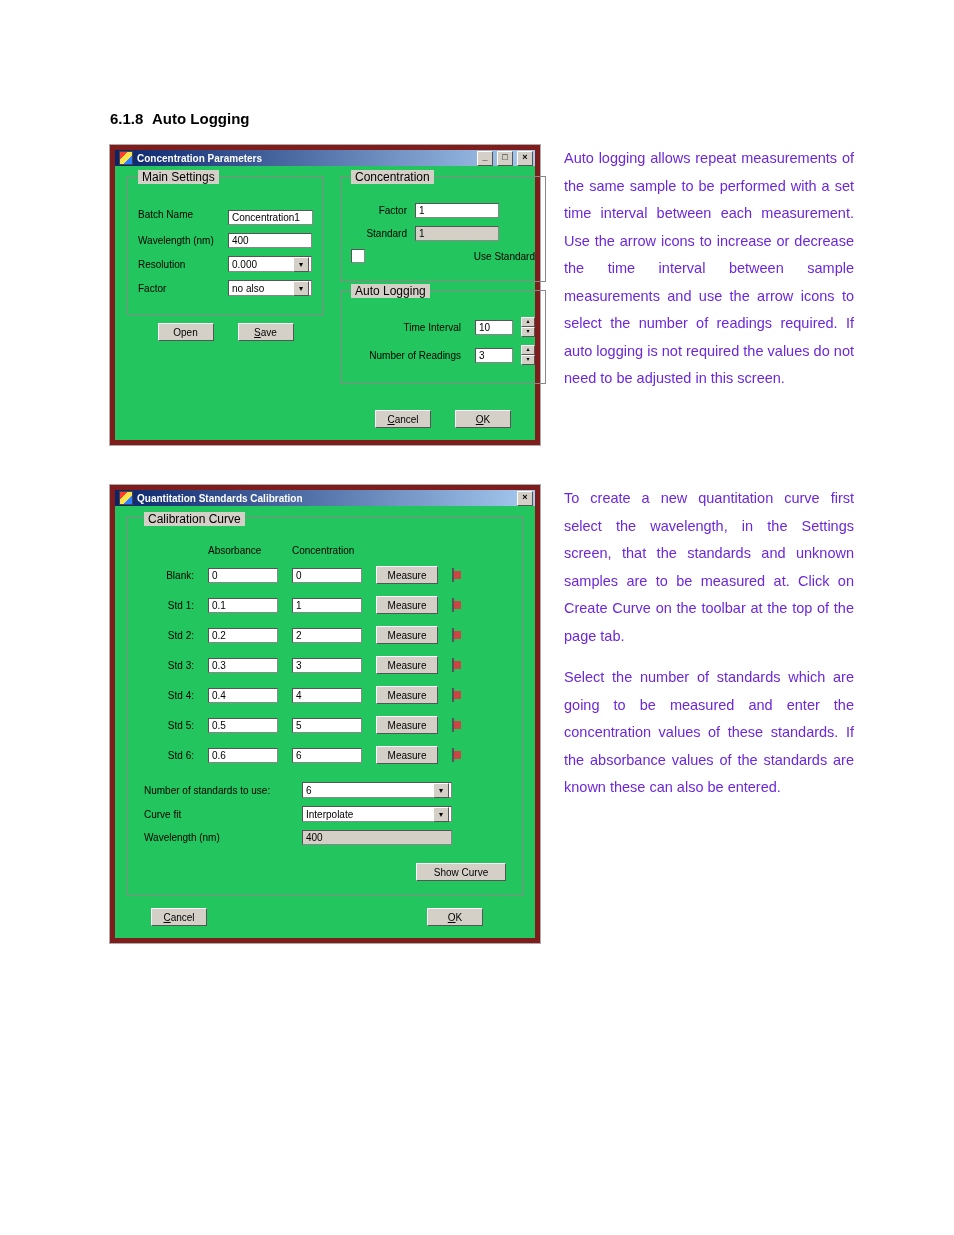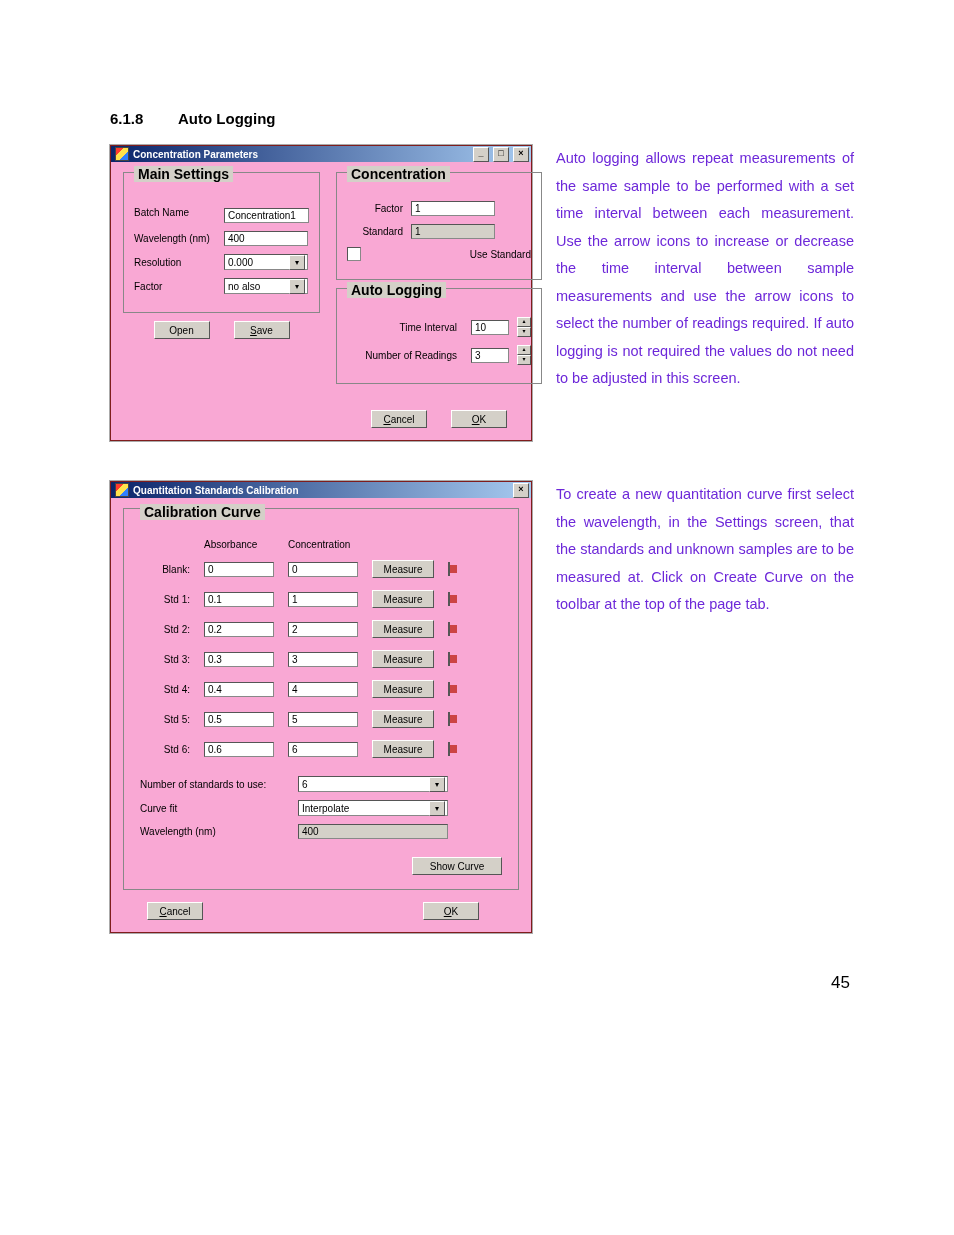--- a/index.html
+++ b/index.html
@@ -18,38 +18,37 @@
   .section-row {
     display: flex;
     gap: 24px;
     margin-bottom: 40px;
   }
   .section-heading {
     font-weight: bold;
     font-size: 15px;
     margin-bottom: 18px;
     display: flex;
-    gap: 26px;
   }
   .section-heading .num { min-width: 42px; }
   .section-heading .title { text-transform: none; }
 
   .body-text {
     font-size: 14.5px;
     line-height: 1.9;
     text-align: justify;
     color: #6d28d9;
     flex: 1;
   }
   .body-text p { margin: 0 0 14px 0; }
 
   
   .dialog {
-    border: 1px solid #7f1d1d;
-    background: #f9a8d4;
+    border: 5px solid #7f1d1d;
+    background: #22c55e;
     font-family: Tahoma, "MS Sans Serif", sans-serif;
     font-size: 10px;
     color: #000;
     box-shadow: 0 0 0 1px #aaa;
   }
   .titlebar {
     height: 16px;
     background: linear-gradient(to right, #0a246a, #a6caf0);
     color: #fff;
     font-weight: bold;
@@ -89,23 +88,22 @@
     position: absolute;
     top: 0; left: 0; right: 0;
     border-top: 1px solid #888;
   }
   .group-label {
     position: relative;
     top: -20px;
     background: #d4d0c8;
     display: inline-block;
     padding: 0 4px;
-    font-size: 14px;
+    font-size: 12px;
     margin-bottom: -12px;
-    font-weight: bold;
   }
 
   .form-row {
     display: flex;
     align-items: center;
     margin-bottom: 8px;
     gap: 8px;
   }
   .form-row .lbl { width: 82px; font-size: 10px; }
   .form-row .lbl-wide { width: 110px; font-size: 10px; text-align: right; padding-right: 6px; }
@@ -406,17 +404,17 @@
 
         <div style="display:flex;justify-content:space-between;padding:4px 40px 0 24px">
           <span class="btn"><span class="ul">C</span>ancel</span>
           <span class="btn"><span class="ul">O</span>K</span>
         </div>
       </div>
     </div>
 
     <div class="body-text">
       <p>To create a new quantitation curve first select the wavelength, in the Settings screen, that the standards and unknown samples are to be measured at. Click on Create Curve on the toolbar at the top of the page tab.</p>
+      <p>Select the number of standards which are going to be measured and enter the concentration values of these standards. If the absorbance values of the standards are known these can also be entered.</p>
     </div>
   </div>
 
-  <div class="pagenum">45</div>
 </div>
 
 </body></html>

